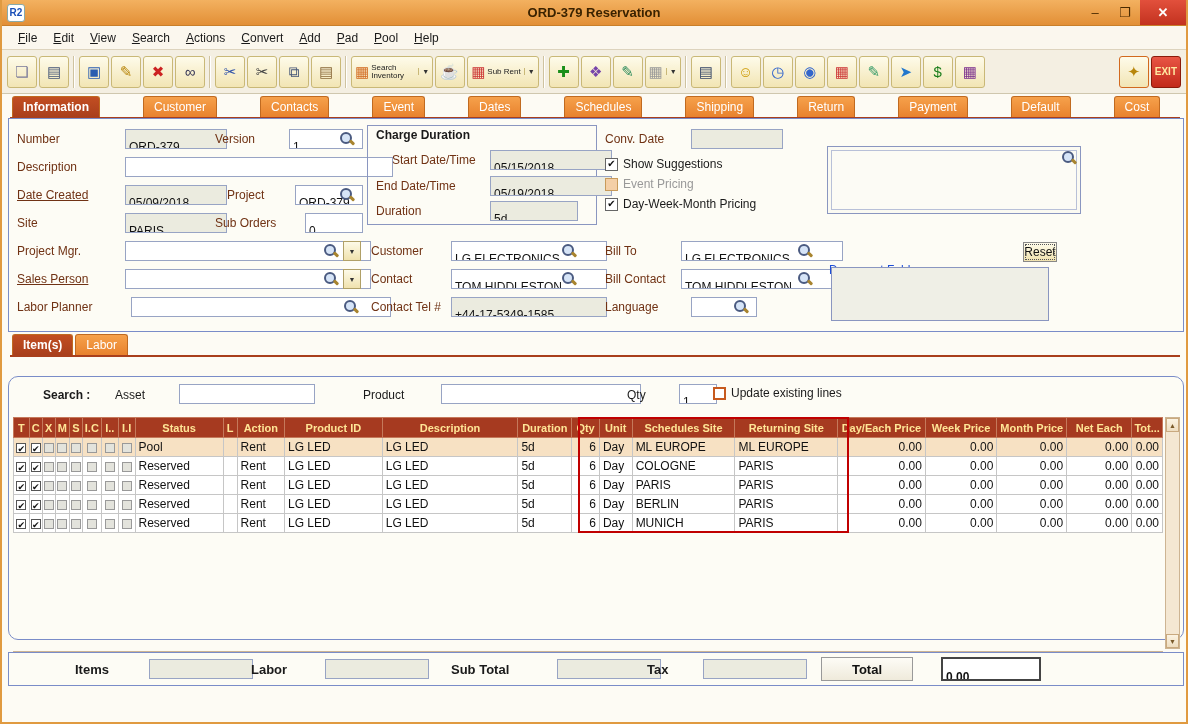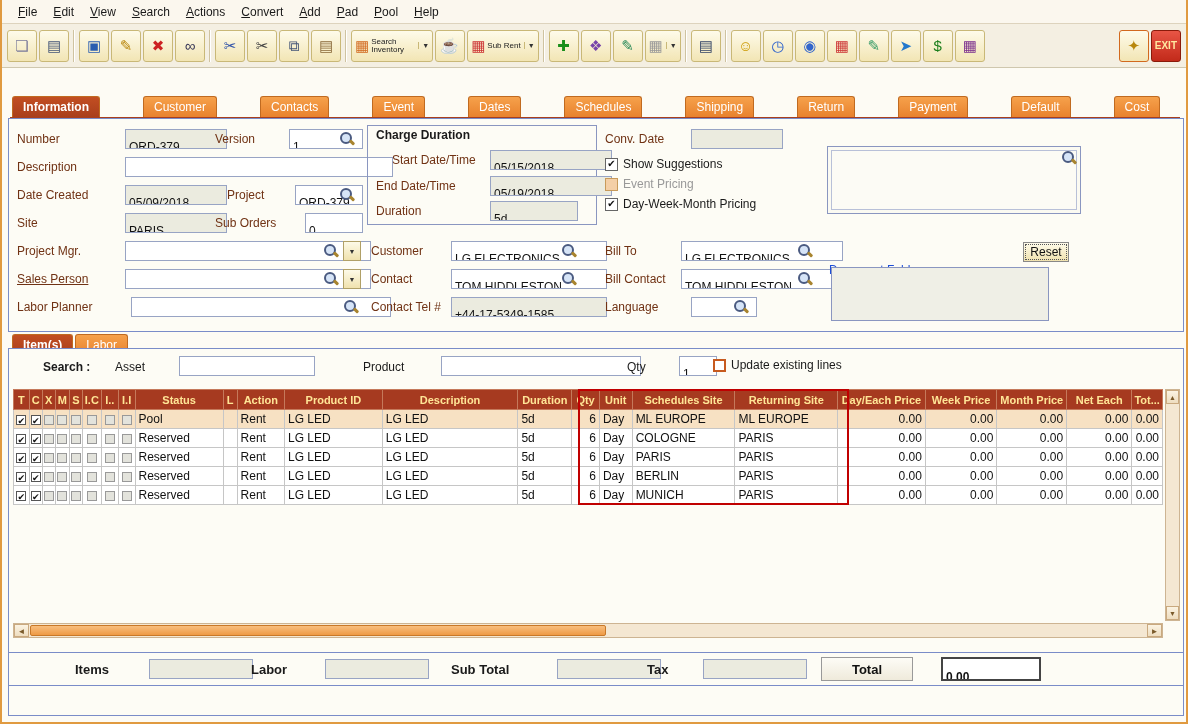--- a/index.html
+++ b/index.html
@@ -42,21 +42,21 @@
 .dbtn{position:absolute;width:18px;height:20px;background:linear-gradient(#FDFAE8,#F0E2AE);border:1px solid #b0a067;font-size:7px;color:#333;display:flex;align-items:center;justify-content:center;}
 .grp{position:absolute;border:1px solid #8A96C0;}
 .grptitle{position:absolute;left:8px;top:2px;font-size:12px;font-weight:bold;color:#1a1a1a;background:transparent;}
 .chk{position:absolute;display:flex;align-items:center;gap:5px;font-size:12px;color:#1a1a1a;white-space:nowrap;}
 .chk .box{width:13px;height:13px;border:1px solid #666;background:#fff;display:flex;align-items:center;justify-content:center;font-size:10px;line-height:10px;color:#111;}
 .chk.dis{color:#999;}
 .chk.dis .box{background:#F4CFA6;border-color:#c89a5a;}
 .chk.orange .box{border:2px solid #C75A1E;}
 .cbox{position:absolute;border:1px solid #8A96C0;background:#FBFAF2;}
 .cbox .inner{position:absolute;left:3px;top:3px;right:3px;bottom:3px;border:1px solid #B8C0D8;background:#FCFBF5;}
-.resetbtn{position:absolute;height:20px;width:46px;background:linear-gradient(#FEFBEA,#F0E2AE);border:1px solid #888;font-size:12px;color:#111;display:flex;align-items:center;justify-content:center;outline:1px dotted #555;outline-offset:-3px;}
+.resetbtn{position:absolute;height:20px;width:34px;background:linear-gradient(#FEFBEA,#F0E2AE);border:1px solid #888;font-size:12px;color:#111;display:flex;align-items:center;justify-content:center;outline:1px dotted #555;outline-offset:-3px;}
 
 .tablewrap{position:absolute;overflow:hidden;}
 .itable{border-collapse:collapse;table-layout:fixed;}
 .itable th{background:#A63A20;color:#FFE596;font-size:11px;font-weight:bold;height:20px;border:1px solid #C5795B;padding:0 2px;overflow:hidden;white-space:nowrap;}
 .itable td{height:19px;border:1px solid #C6C6C6;font-size:12px;padding:0 3px;overflow:hidden;white-space:nowrap;color:#111;background:#fff;}
 .itable tr.pool td{background:#F7E1C3;}
 .itable td.num{text-align:right;}
 .itable td.cbcell{padding:0;text-align:center;background:#fff;}
 .cb{display:inline-block;width:10px;height:10px;border:1px solid #555;background:#fff;font-size:9px;line-height:10px;color:#111;vertical-align:middle;}
 .cb.off{background:#E3E3DC;border-color:#999;}
@@ -68,20 +68,29 @@
 .vscroll{position:absolute;width:15px;background:#F4E7D2;border:1px solid #CDB492;}
 .varrow{position:absolute;left:0;width:13px;height:14px;background:linear-gradient(#FBF3E2,#EEDDC0);border:1px solid #C9A97F;font-size:7px;line-height:14px;text-align:center;color:#7a5a2a;}
 .totalbox{position:absolute;height:24px;border:1px solid #999;background:linear-gradient(#FDFCF6,#EFEADB);display:flex;align-items:center;justify-content:center;font-size:13px;font-weight:bold;color:#111;}
 .fld.total{font-weight:bold;border:2px solid #444;background:#fff;}
 </style>
 </head>
 <body>
 
 <div class="window">
 
+  <div class="titlebar">
+    <div class="appicon">R2</div>
+    <div class="title">ORD-379 Reservation</div>
+    <div class="wctrls">
+      <div class="wbtn">–</div>
+      <div class="wbtn">❐</div>
+      <div class="wbtn close">✕</div>
+    </div>
+  </div>
 
   <div class="menubar">
       <span class="menu-item"><u>F</u>ile</span>
       <span class="menu-item"><u>E</u>dit</span>
       <span class="menu-item"><u>V</u>iew</span>
       <span class="menu-item"><u>S</u>earch</span>
       <span class="menu-item"><u>A</u>ctions</span>
       <span class="menu-item"><u>C</u>onvert</span>
       <span class="menu-item"><u>A</u>dd</span>
       <span class="menu-item"><u>P</u>ad</span>
@@ -208,21 +217,21 @@
   <div class="panel" style="left:6px;top:118px;width:1176px;height:214px;">
     <span class="lbl" style="left:8px;top:13px;">Number</span>
     <div class="fld gray" style="left:88px;top:10px;width:102px;">ORD-379</div>
     <span class="lbl" style="left:206px;top:13px;">Version</span>
     <div class="fld" style="left:252px;top:10px;width:74px;">1</div>
     <span class="mag" style="left:330px;top:12px;"></span>
 
     <span class="lbl" style="left:8px;top:41px;">Description</span>
     <div class="fld" style="left:88px;top:38px;width:268px;"></div>
 
-    <span class="lbl" style="left:8px;top:69px;">Date Created</span>
+    <span class="lbl" style="left:8px;top:69px;text-decoration:underline;">Date Created</span>
     <div class="fld gray" style="left:88px;top:66px;width:102px;">05/09/2018</div>
     <span class="lbl" style="left:218px;top:69px;">Project</span>
     <div class="fld" style="left:258px;top:66px;width:68px;">ORD-379</div>
     <span class="mag" style="left:330px;top:68px;"></span>
 
     <span class="lbl" style="left:8px;top:97px;">Site</span>
     <div class="fld gray" style="left:88px;top:94px;width:102px;">PARIS</div>
     <span class="lbl" style="left:206px;top:97px;">Sub Orders</span>
     <div class="fld" style="left:268px;top:94px;width:58px;">0</div>
 
@@ -298,21 +307,21 @@
     <div class="cbox" style="left:822px;top:148px;width:218px;height:54px;background:#EFEFE6;">
         <div class="inner" style="border:none;background:#EFEFE6;"></div>
       </div>
   </div>
 
   <div class="tabstrip" style="top:334px;left:8px;width:1170px;">
       <div class="tab sel">Item(s)</div>
       <div class="tab">Labor</div>
     </div>
 
-  <div class="panel" style="left:6px;top:348px;width:1176px;height:368px;">
+  <div class="panel" style="left:6px;top:376px;width:1176px;height:264px;border-radius:10px;">
     <span class="lbl blk" style="left:34px;top:11px;">Search :</span>
     <span class="lbl" style="left:106px;top:11px;color:#1a1a1a;">Asset</span>
     <div class="fld" style="left:142px;top:7px;width:136px;"></div>
     <span class="lbl" style="left:354px;top:11px;color:#1a1a1a;">Product</span>
     <div class="fld" style="left:404px;top:7px;width:200px;"></div>
     <span class="lbl" style="left:618px;top:11px;color:#1a1a1a;">Qty</span>
     <div class="fld" style="left:642px;top:7px;width:38px;">1</div>
     <div class="chk orange" style="left:704px;top:9px;">
         <span class="box"></span>
         <span>Update existing lines</span>

